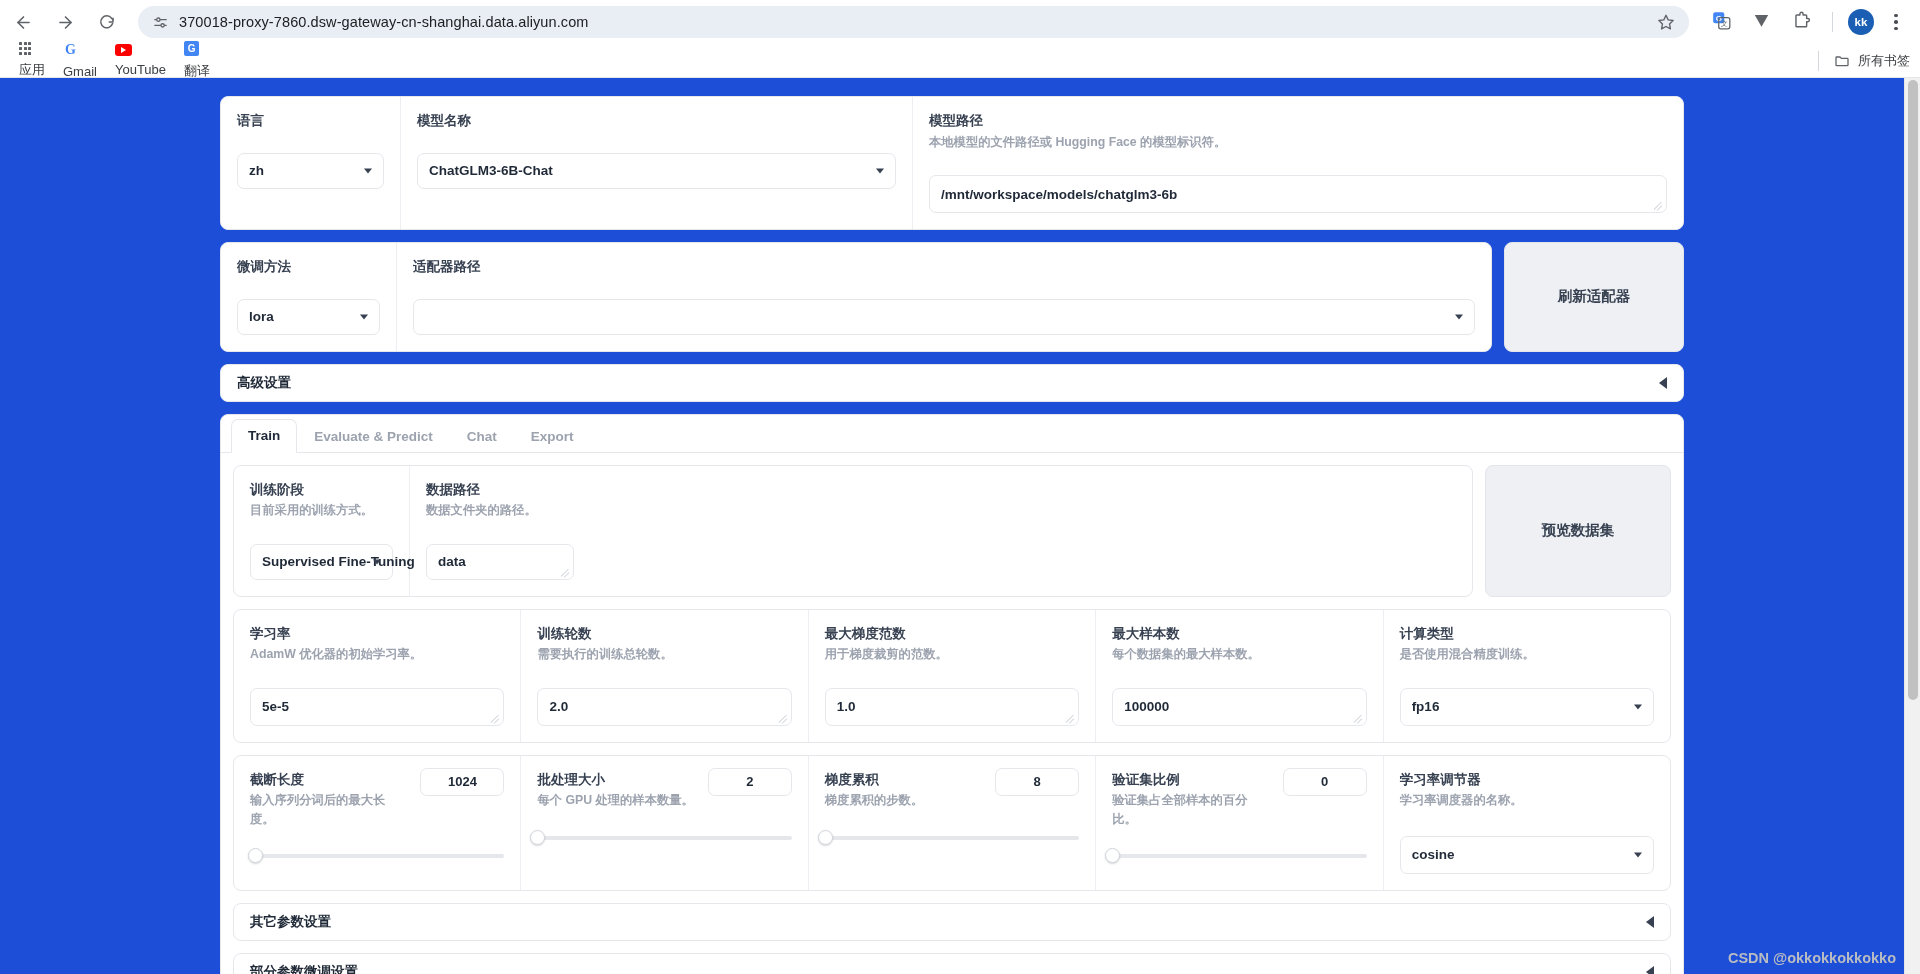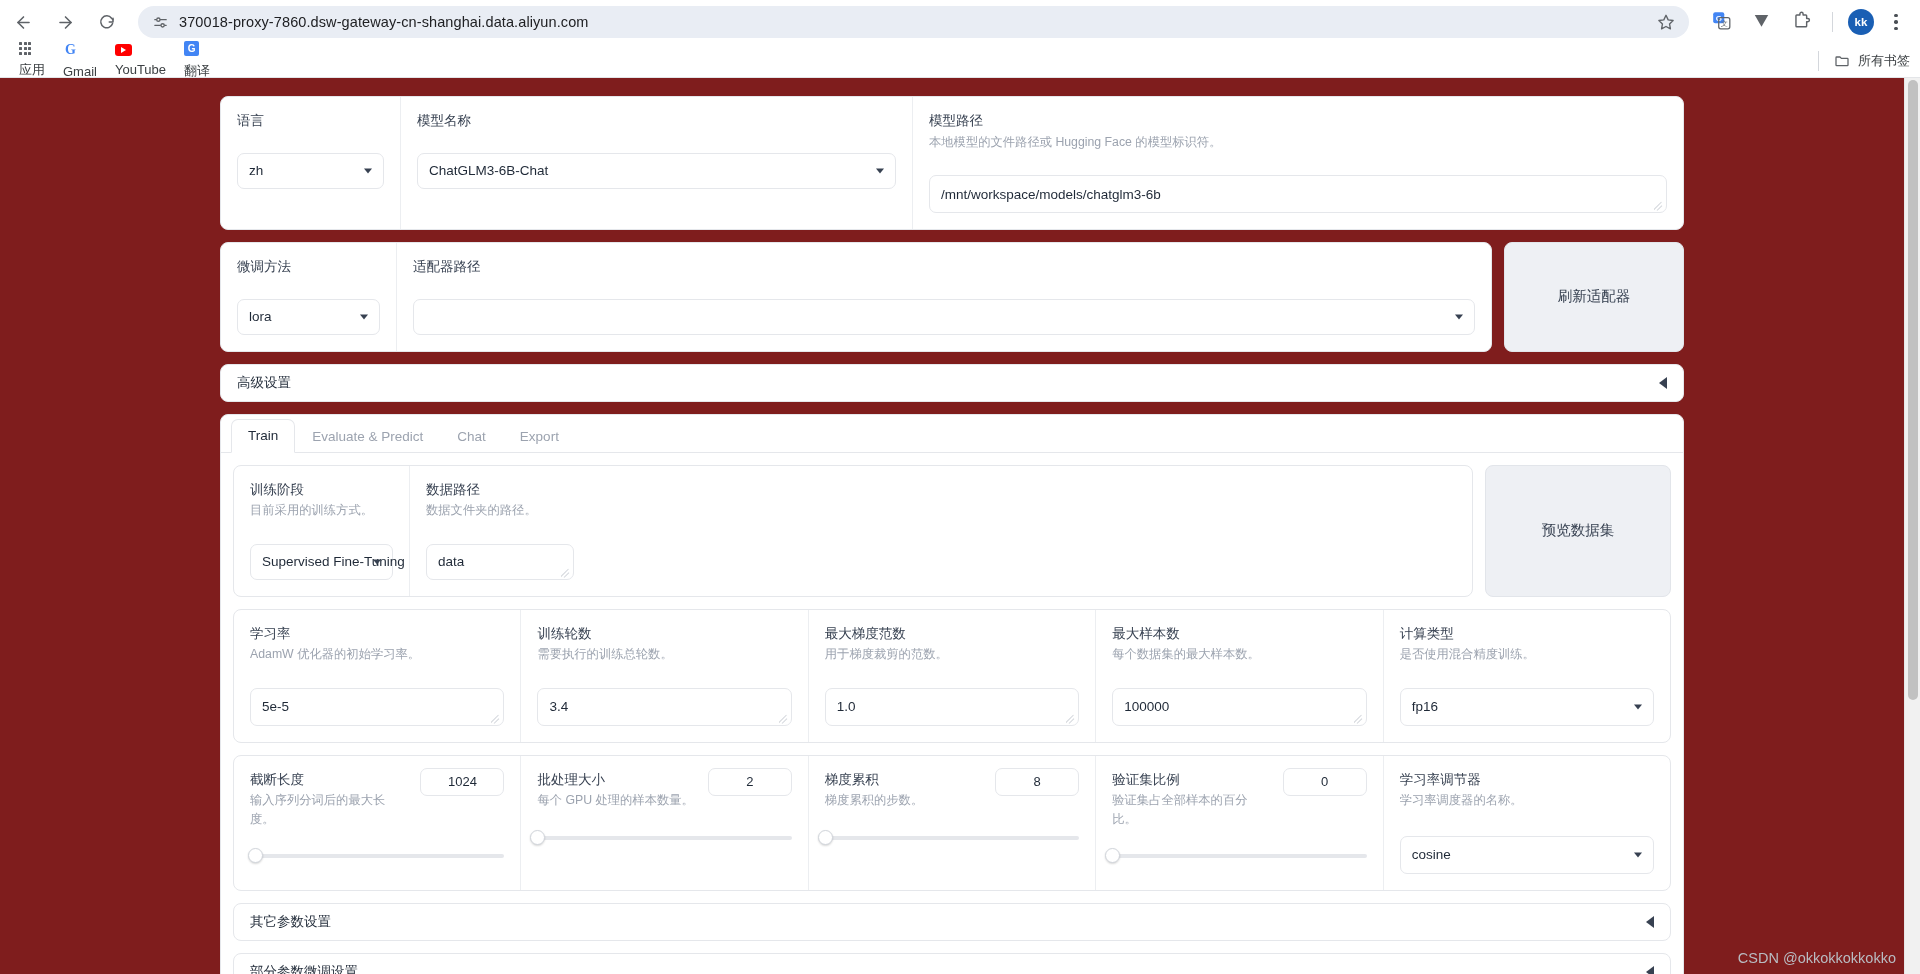--- a/index.html
+++ b/index.html
@@ -82,22 +82,22 @@
     width: 15px; height: 15px; background: #4285f4; border-radius: 2px;
     color: #fff; font-size: 10px; font-weight: bold;
     display: flex; align-items: center; justify-content: center;
     position: relative;
   }
   .bm-right { margin-left: auto; display: flex; align-items: center; gap: 8px; }
   .folder-icon { color: #5f6368; display: flex; }
 
   
   #page-viewport {
-    height: 896px; background: #7f1d1d;
-    position: relative; overflow: hidden;
+    height: 896px; background: #1d4ed8;
+    position: relative; overflow: hidden; font-weight: bold;
   }
   .page-scroll { position: absolute; inset: 0 16px 0 0; overflow: hidden; }
 
   .content {
     width: 1464px; margin: 0 auto; padding-top: 18px;
     display: flex; flex-direction: column; gap: 12px;
   }
 
   
   .panel {
@@ -422,21 +422,21 @@
               <div class="hint">AdamW 优化器的初始学习率。</div>
               <div class="field tall">
                 <span>5e-5</span>
                 <span class="resize"></span>
               </div>
             </div>
             <div class="cell" style="flex:1">
               <div class="lbl">训练轮数</div>
               <div class="hint">需要执行的训练总轮数。</div>
               <div class="field tall">
-                <span>3.4</span>
+                <span>2.0</span>
                 <span class="resize"></span>
               </div>
             </div>
             <div class="cell" style="flex:1">
               <div class="lbl">最大梯度范数</div>
               <div class="hint">用于梯度裁剪的范数。</div>
               <div class="field tall">
                 <span>1.0</span>
                 <span class="resize"></span>
               </div>

